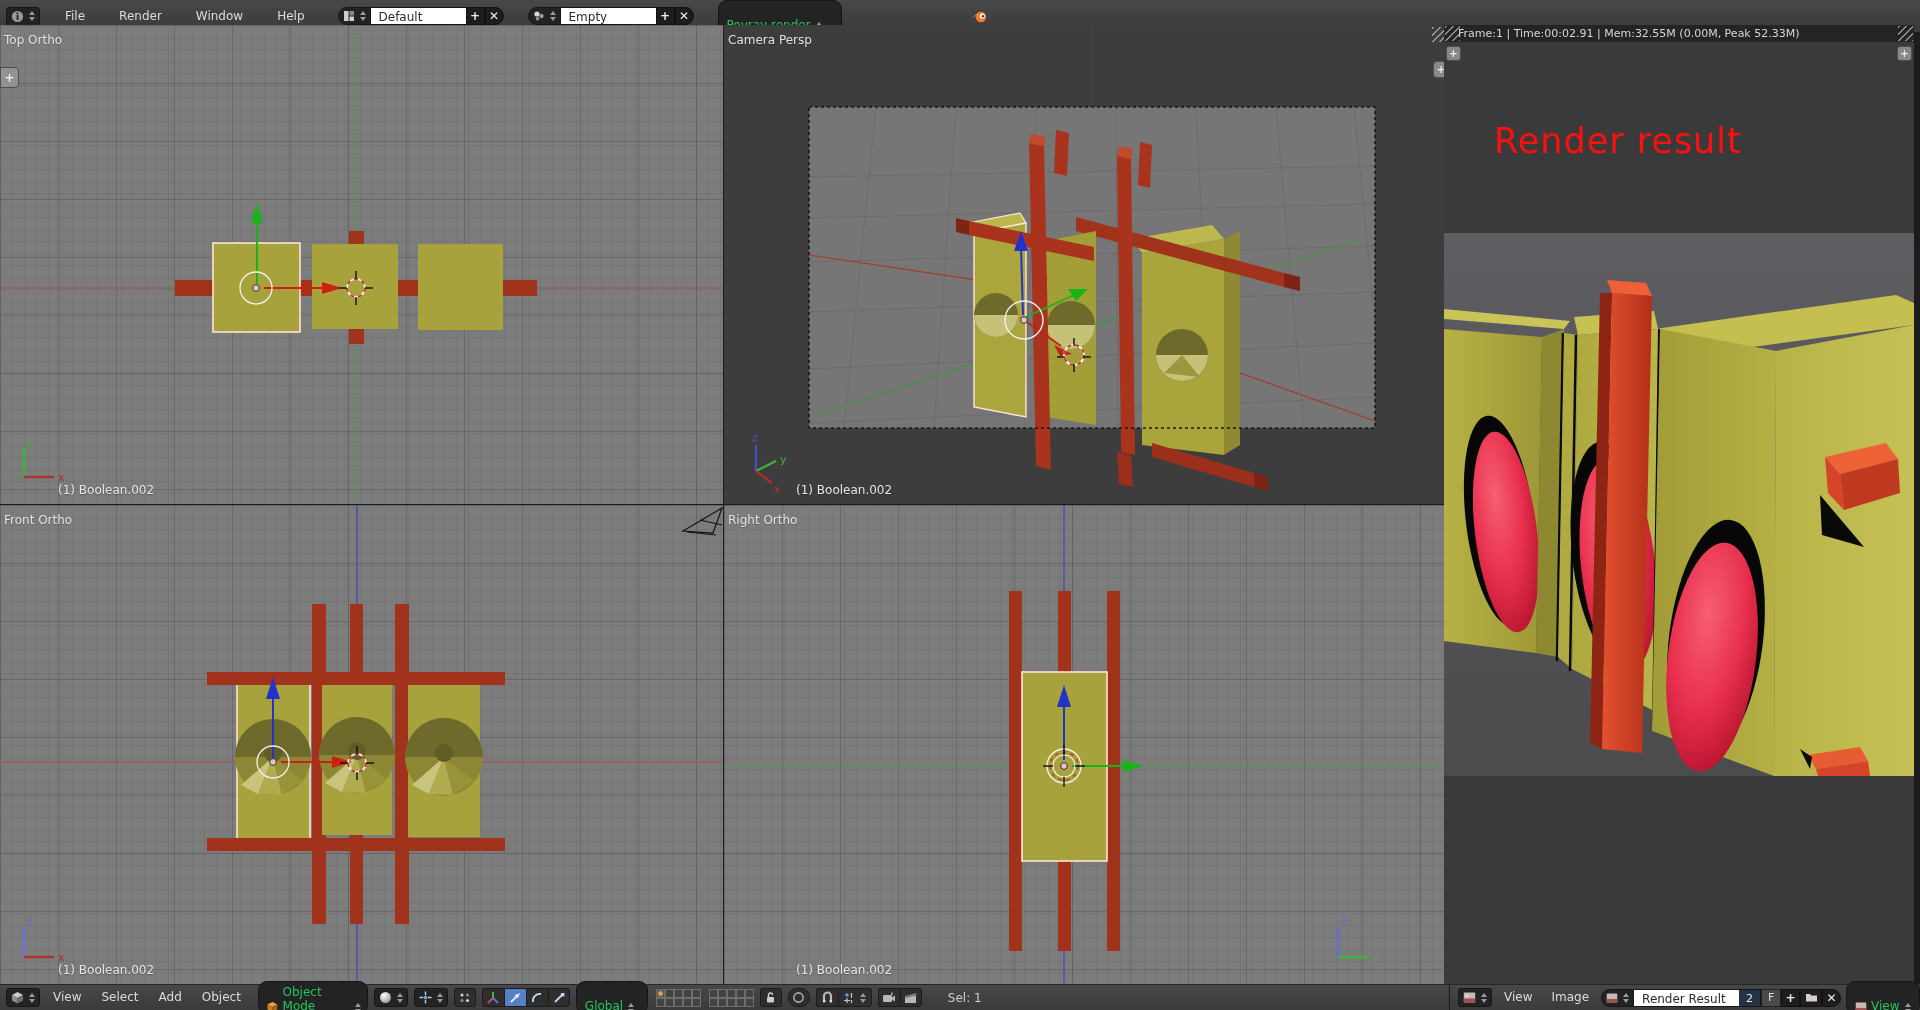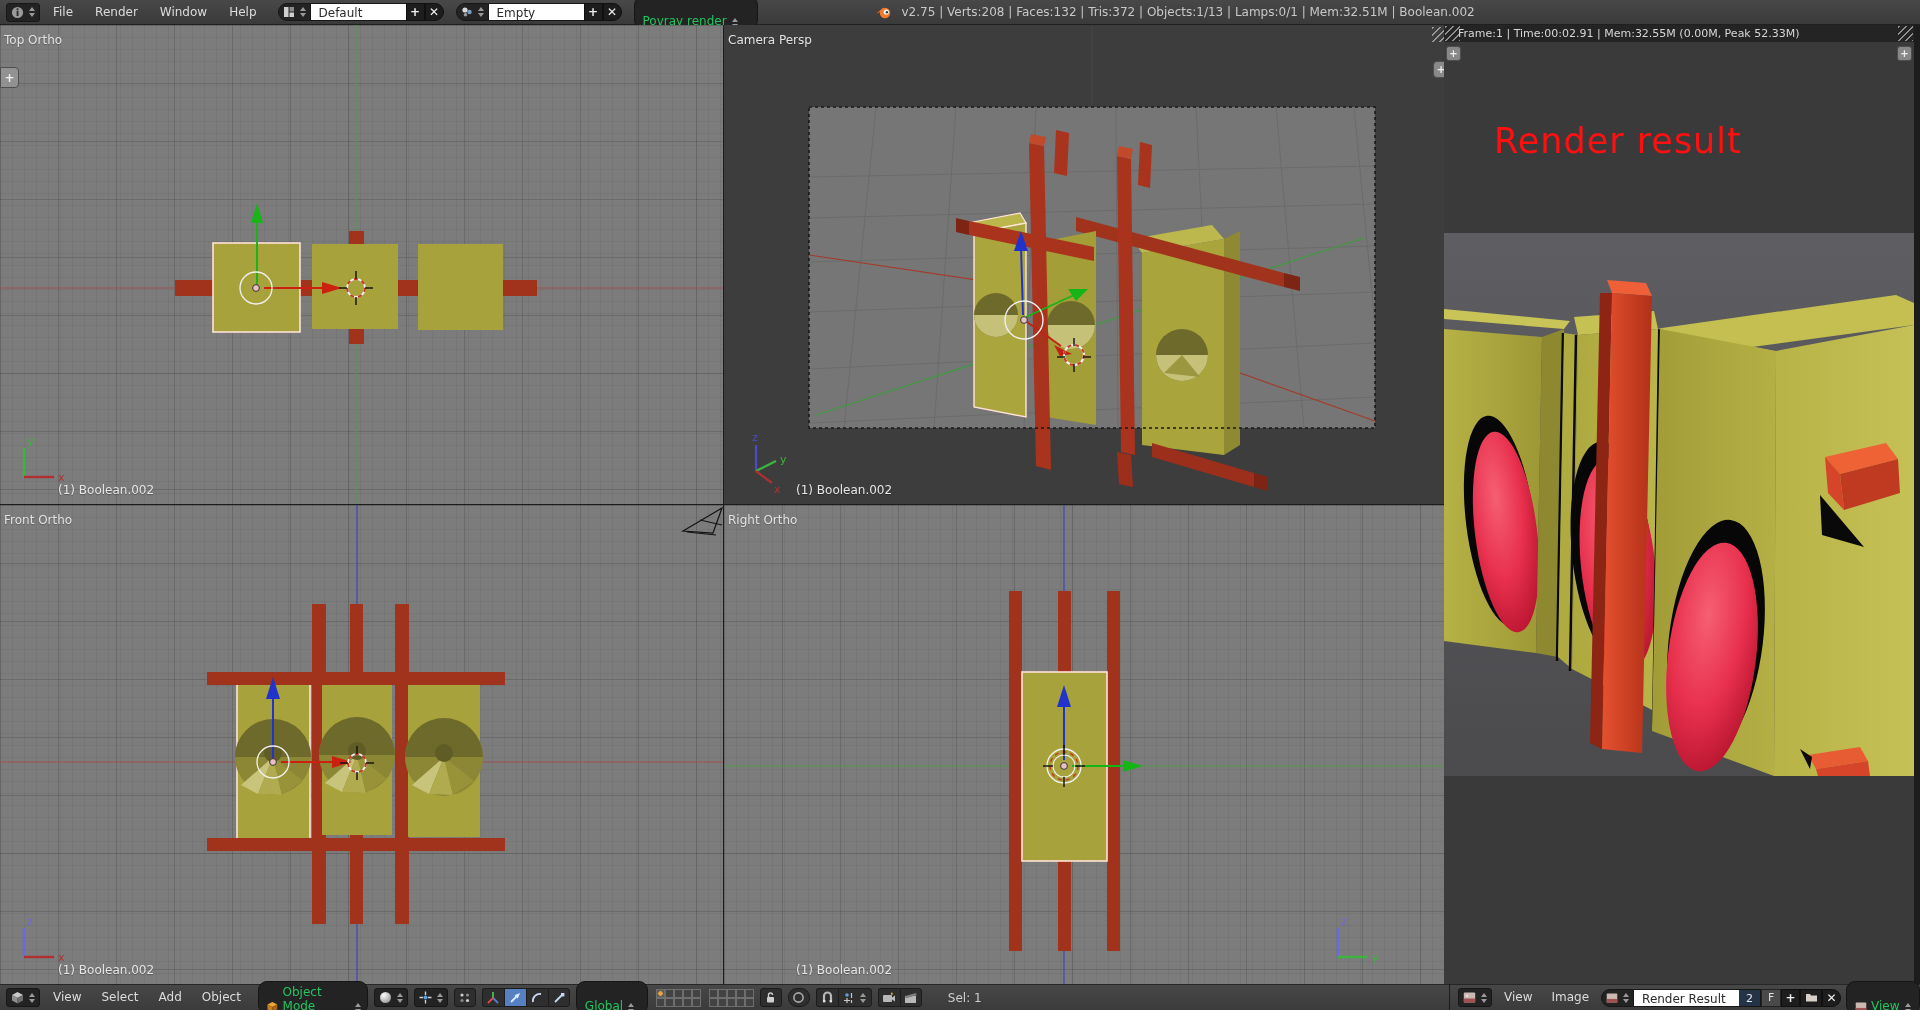--- a/index.html
+++ b/index.html
@@ -65,21 +65,21 @@
              padding:0 7px;border:1px solid #151515;border-left:none;box-sizing:border-box;}
   .fbtn{width:20px;height:18px;background:#4a4a4a;border:1px solid #222;box-sizing:border-box;color:#ddd;
         font-size:11px;display:flex;align-items:center;justify-content:center;border-radius:0;}
   text{font-family:"DejaVu Sans","Liberation Sans",sans-serif;}
 </style>
 </head>
 <body>
 
 <div id="app">
 
-  <div class="hdr abs" style="left:0;top:0;width:1920px;height:25px;border-bottom:1px solid #1f1f1f;display:flex;align-items:center;gap:4px;padding:8px 6px;">
+  <div class="hdr abs" style="left:0;top:0;width:1920px;height:25px;border-bottom:1px solid #1f1f1f;display:flex;align-items:center;gap:16px;padding:16px 6px;">
     <div class="btn" style="height:19px;">
       <svg width="13" height="13" viewBox="0 0 13 13">
         <circle cx="6.5" cy="6.5" r="5.6" fill="#9a9a9a"></circle>
         <rect x="5.6" y="5" width="1.9" height="5" fill="#2c2c2c"></rect>
         <rect x="5.6" y="2.4" width="1.9" height="1.9" fill="#2c2c2c"></rect>
       </svg>
       <span class="updn">
           <i class="up"></i>
           <i class="dn"></i>
         </span>
@@ -130,21 +130,20 @@
           <i class="dn"></i>
         </span>
     </div>
 
     <svg width="18" height="16" viewBox="0 0 18 16" style="margin-left:112px;">
       <path d="M2,10 L9,4 L12,5 Z" fill="#f5792a"></path>
       <circle cx="11" cy="9" r="5.2" fill="#f5792a"></circle>
       <circle cx="12.3" cy="8" r="2.6" fill="#ffffff"></circle>
       <circle cx="12.9" cy="8.3" r="1.2" fill="#1d3c5e"></circle>
     </svg>
-    <span style="font-size:12px;color:#c8c8c8;margin-left:6px;white-space:nowrap;">v2.75 | Verts:208 | Faces:132 | Tris:372 | Objects:1/13 | Lamps:0/1 | Mem:32.51M | Boolean.002</span>
   </div>
 
   <div class="vp vp-ortho" style="left:0;top:25px;width:723px;height:479px;">
     <svg width="723" height="479" viewBox="0 0 723 479">
       <line x1="0" y1="263" x2="723" y2="263" stroke="#a05050" stroke-width="1.2"></line>
       <line x1="356" y1="0" x2="356" y2="479" stroke="#579657" stroke-width="1.2"></line>
       <g>
         <rect x="175" y="255" width="362" height="16" fill="#a1321c"></rect>
         <rect x="349" y="206" width="15" height="15" fill="#a1321c"></rect>
         <rect x="349" y="304" width="15" height="15" fill="#a1321c"></rect>

